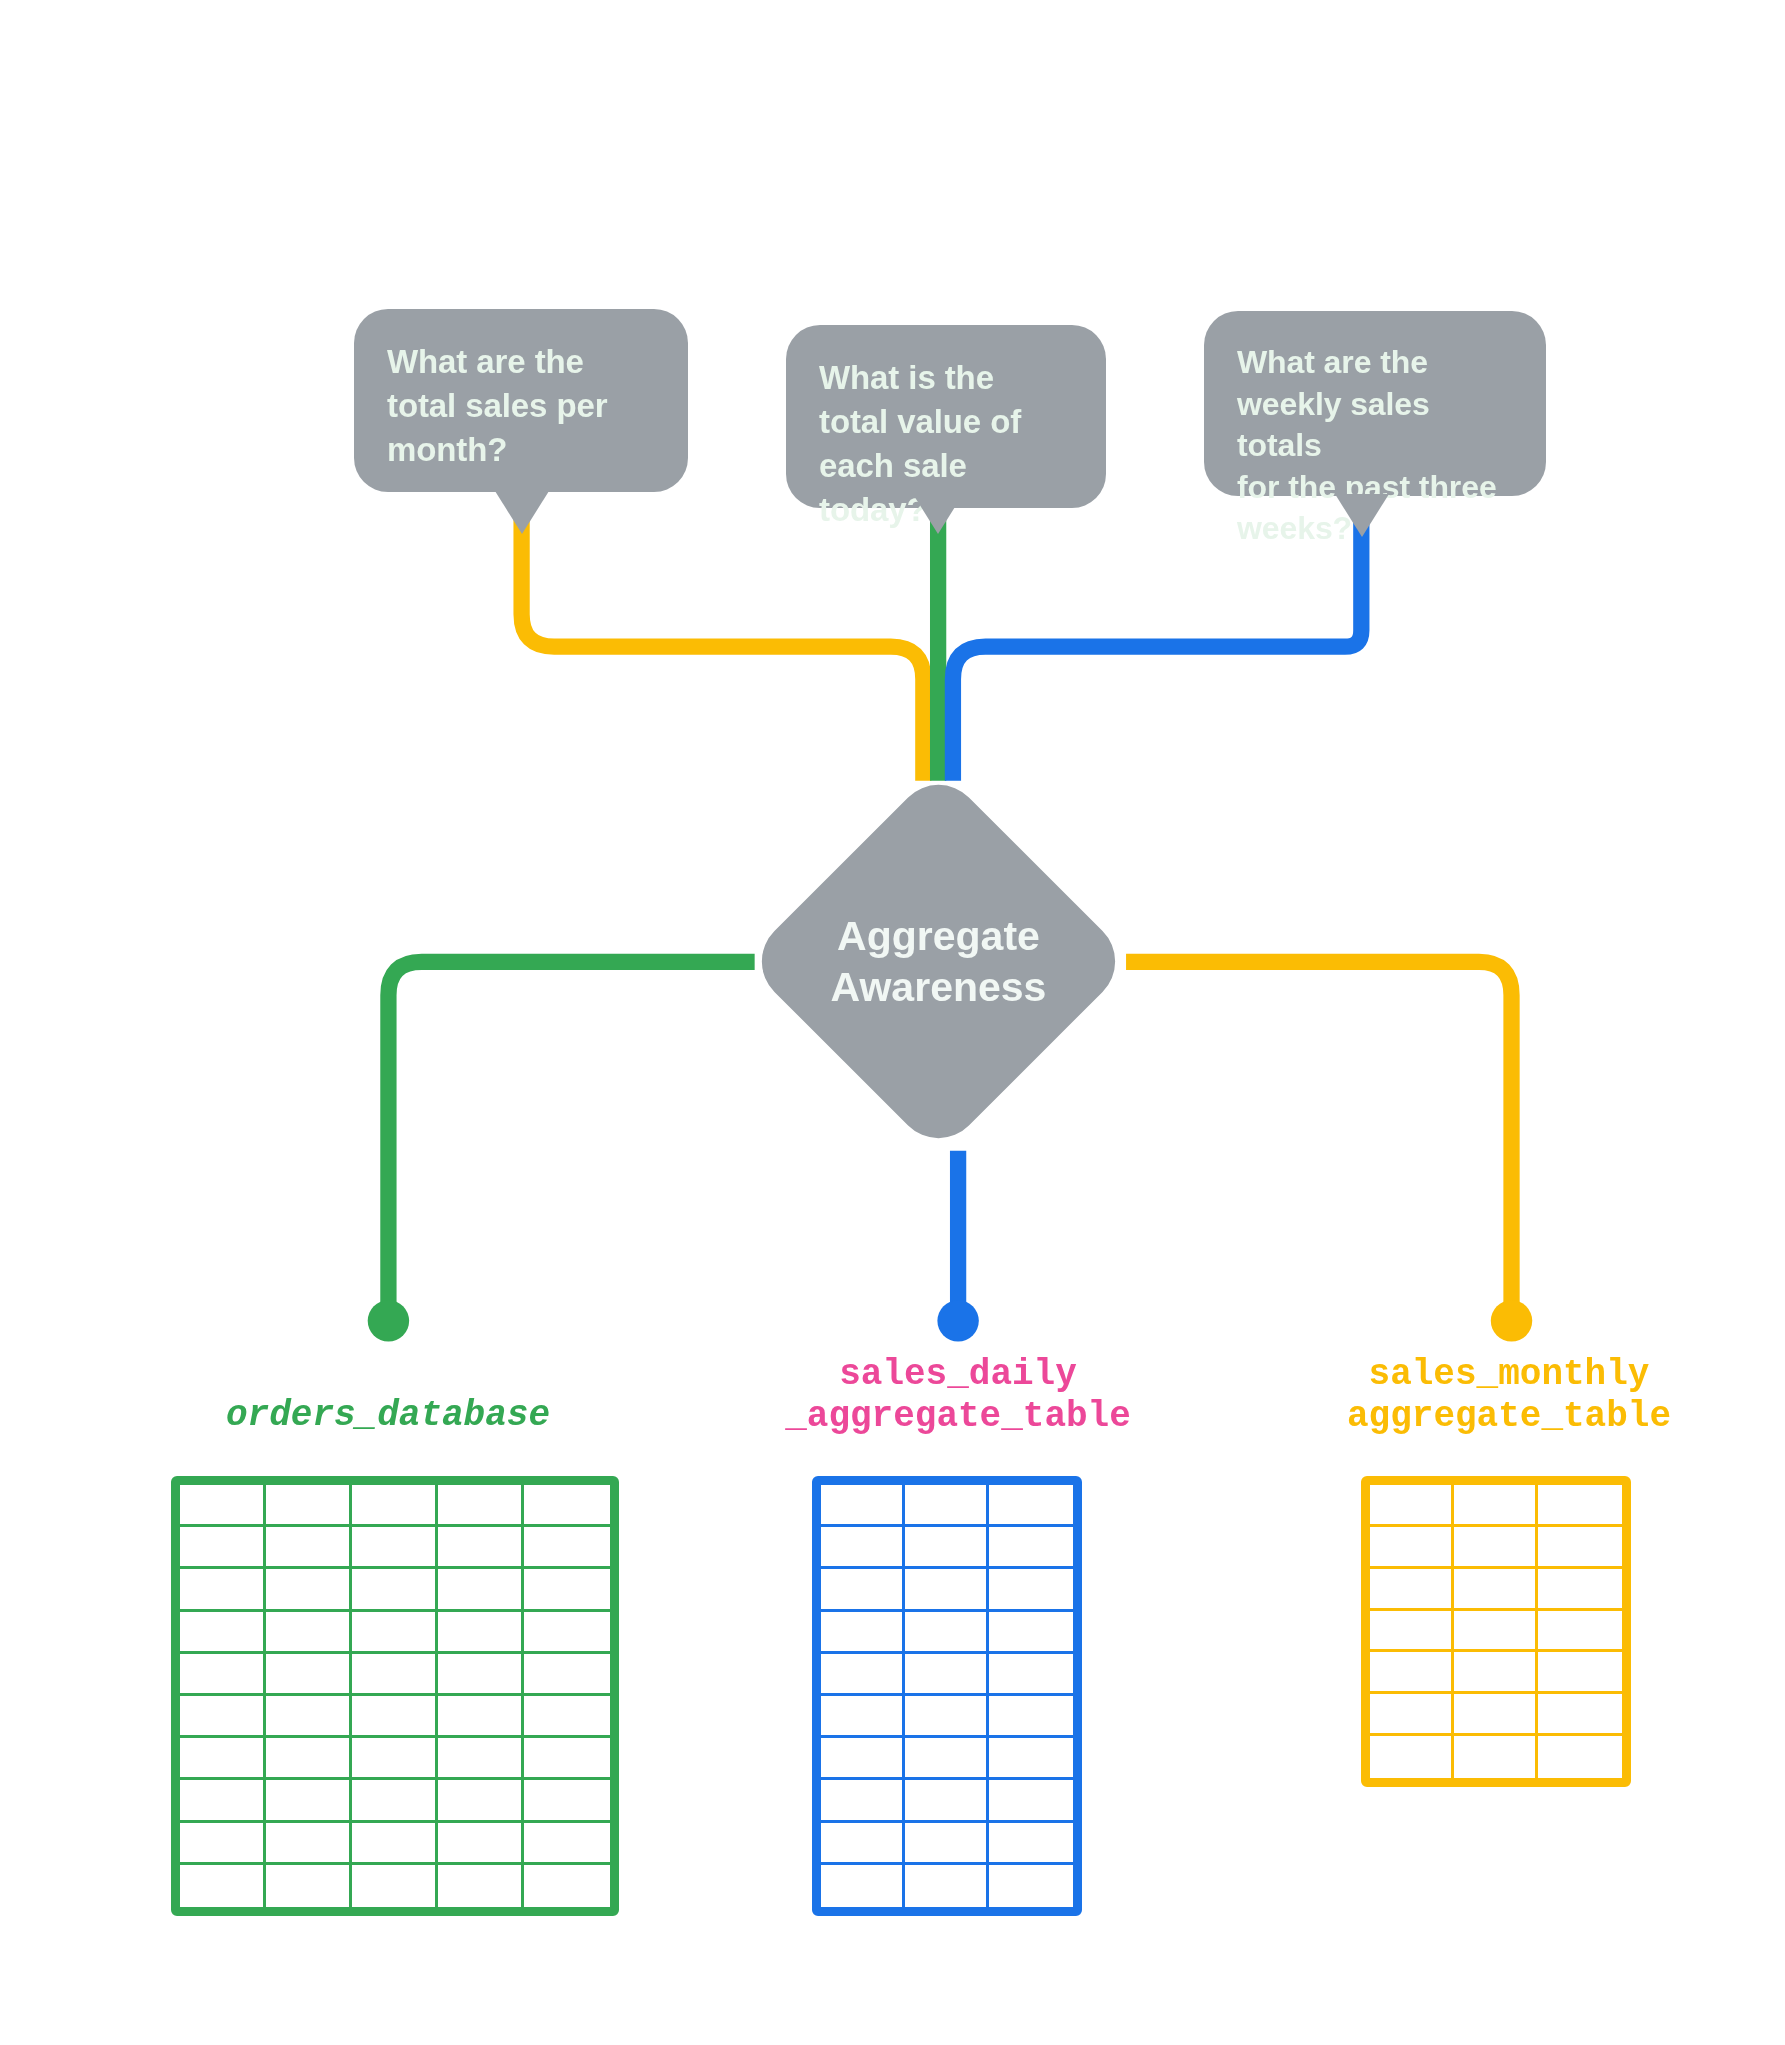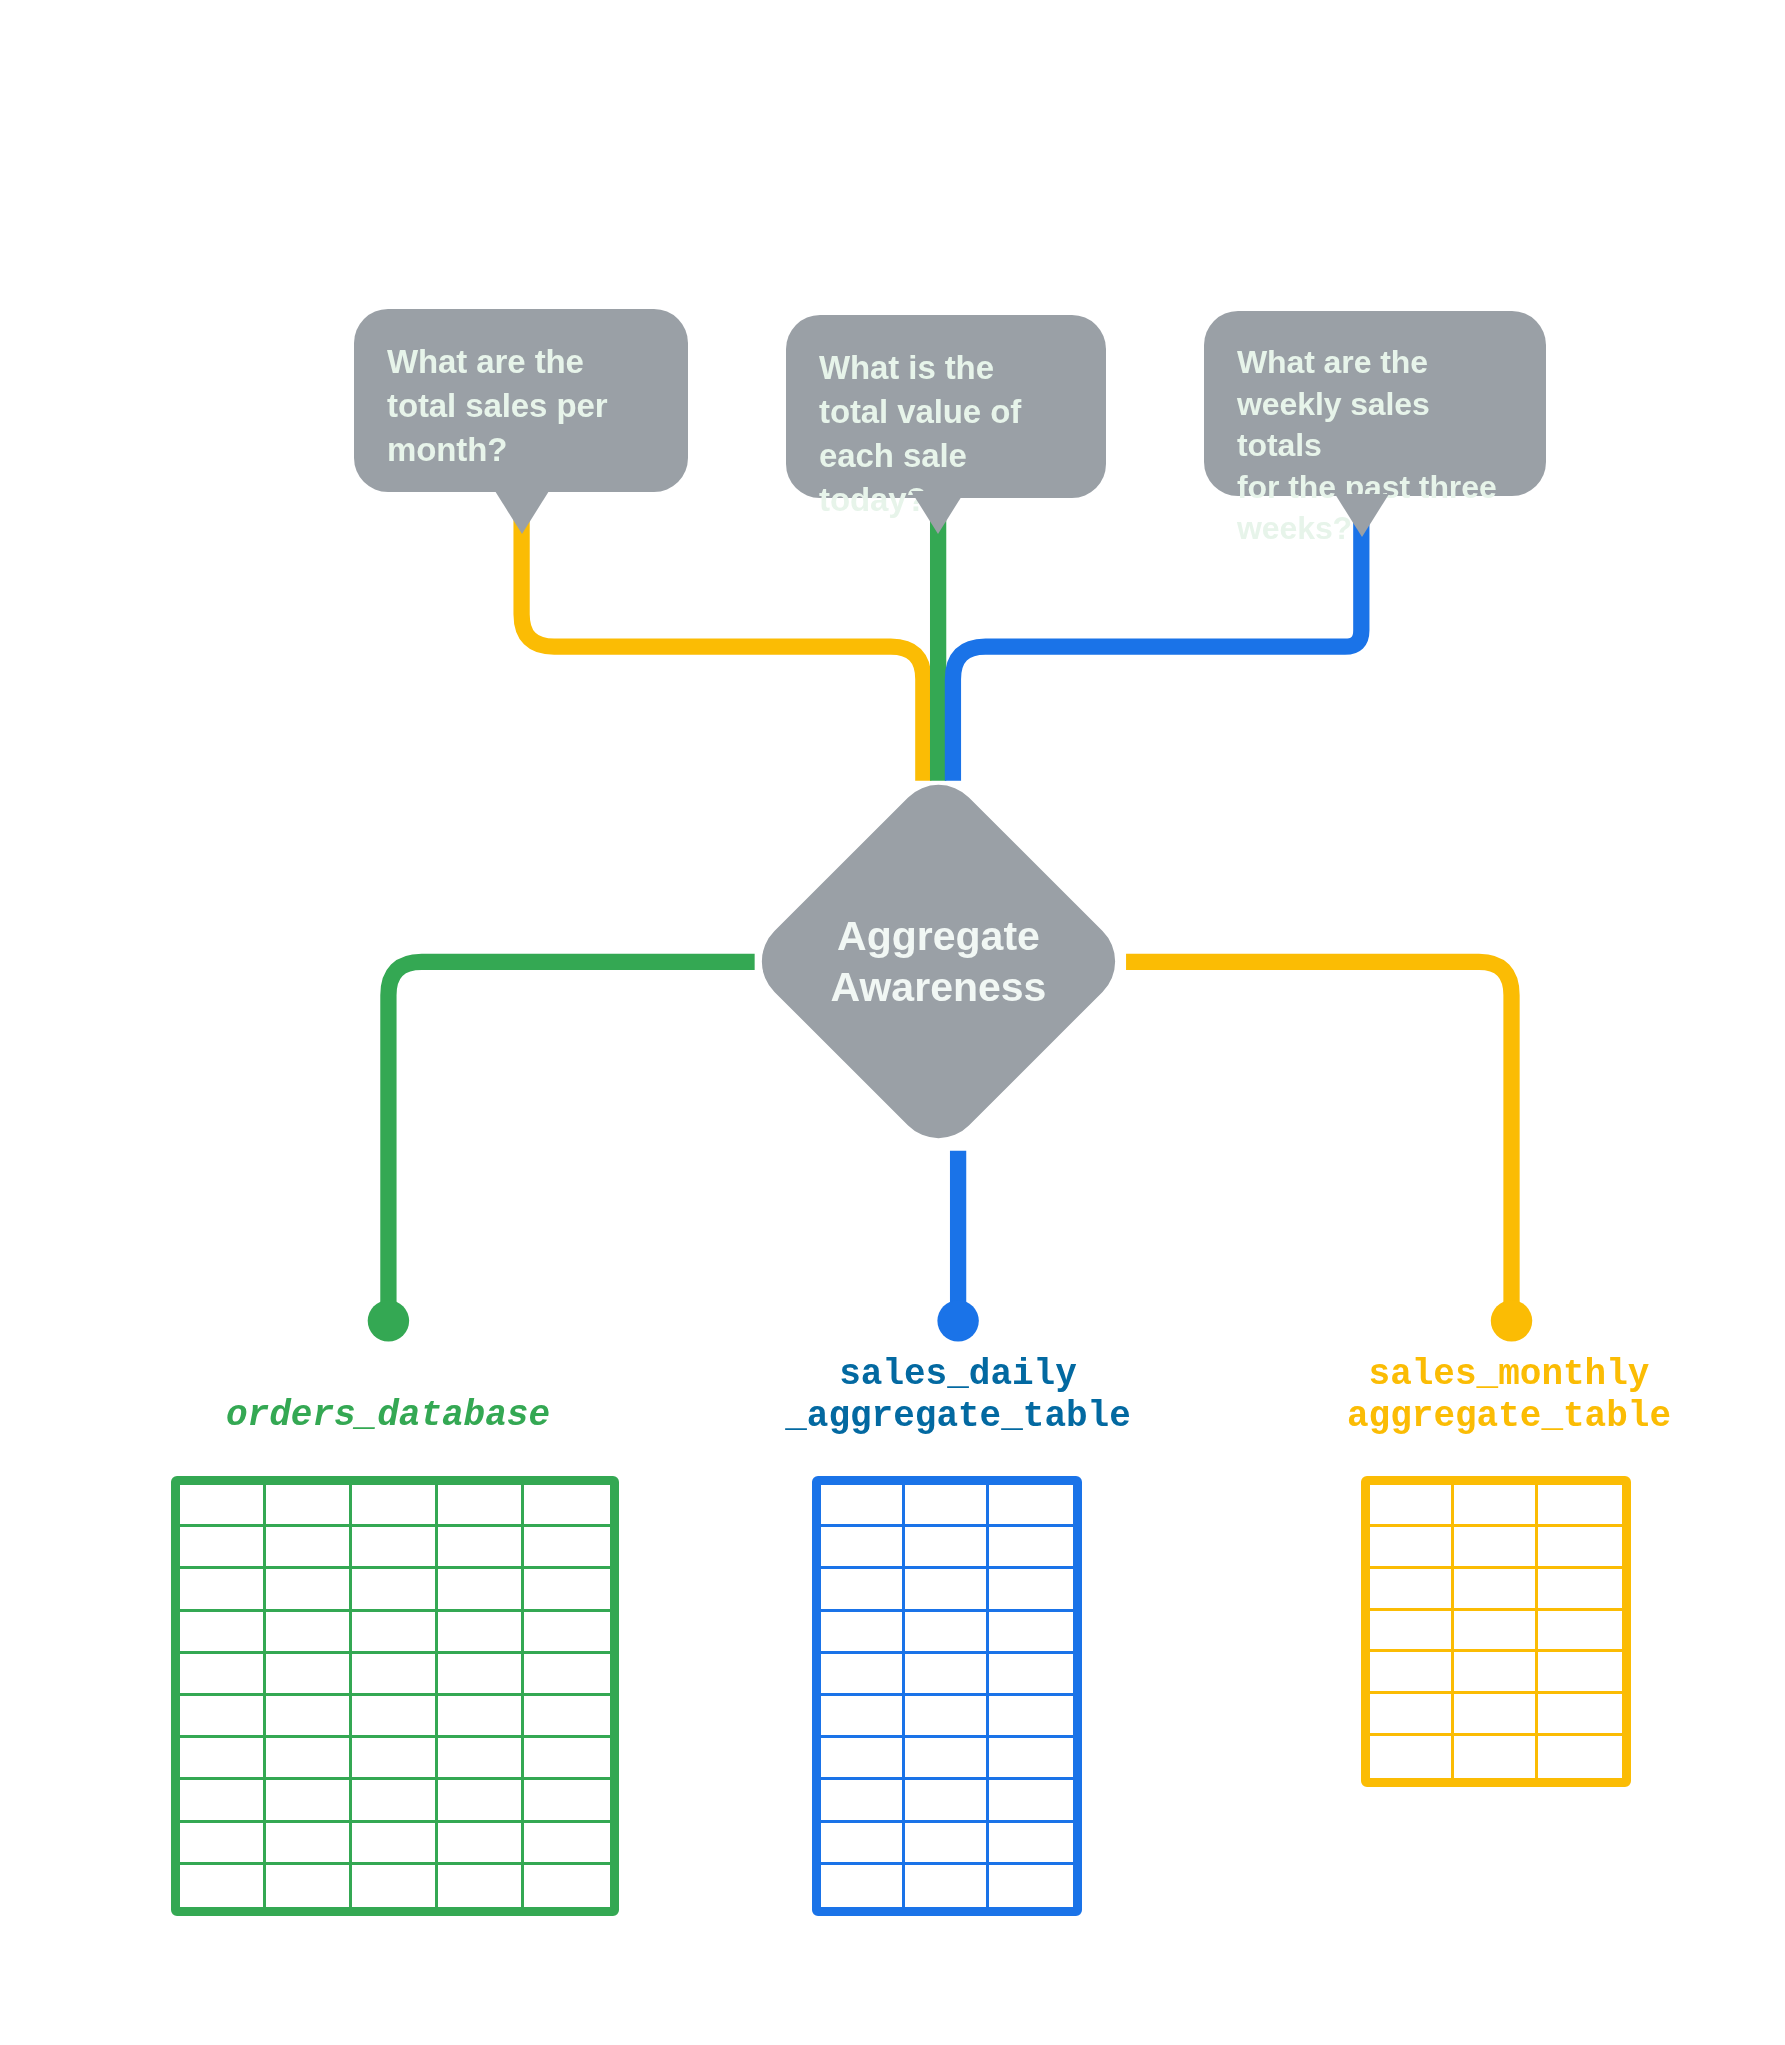--- a/index.html
+++ b/index.html
@@ -136,21 +136,21 @@
     <circle cx="2043" cy="1785" r="28" fill="#fbbc04"></circle>
   </svg>
 
   <div class="bubble" style="left:354px; top:309px; width:334px; height:183px;">
     <div class="bubble-text">What are the
 total sales per
 month?</div>
   </div>
   <div class="bubble-tail" style="left:495px; top:491px;"></div>
 
-  <div class="bubble" style="left:786px; top:315px; width:320px; height:183px;">
+  <div class="bubble" style="left:786px; top:325px; width:320px; height:183px;">
     <div class="bubble-text">What is the
 total value of
 each sale today?</div>
   </div>
   <div class="bubble-tail" style="left:911px; top:491px;"></div>
 
   <div class="bubble" style="left:1204px; top:311px; width:342px; height:185px;">
     <div class="bubble-text" style="font-size:32px; line-height:1.30;">What are the
 weekly sales totals
 for the past three
@@ -159,21 +159,21 @@
   <div class="bubble-tail" style="left:1335px; top:494px;"></div>
 
   <div class="diamond-wrap">
     <div class="diamond-shape"></div>
     <div class="diamond-label">Aggregate
 Awareness</div>
   </div>
 
   <div class="table-caption" style="left:166px; top:1395px; width:444px; color:#34a853;font-style:italic;">orders_database</div>
 
-  <div class="table-caption" style="left:740px; top:1354px; width:436px; color:#0369a1;">sales_daily
+  <div class="table-caption" style="left:740px; top:1354px; width:436px; color:#ec4899;">sales_daily
 _aggregate_table</div>
 
   <div class="table-caption" style="left:1302px; top:1354px; width:414px; color:#fbbc04;">sales_monthly
 aggregate_table</div>
 
   <div id="tables-root">
       <div class="grid-table" style="left: 171px; top: 1476px; width: 448px; height: 440px; border: 9.6px solid rgb(52, 168, 83); border-radius: 6px; grid-template-columns: repeat(5, 1fr); grid-template-rows: repeat(10, 1fr);">
         <div class="grid-cell" style="border-right: 3.7px solid rgb(52, 168, 83); border-bottom: 3.7px solid rgb(52, 168, 83);"></div>
         <div class="grid-cell" style="border-right: 3.7px solid rgb(52, 168, 83); border-bottom: 3.7px solid rgb(52, 168, 83);"></div>
         <div class="grid-cell" style="border-right: 3.7px solid rgb(52, 168, 83); border-bottom: 3.7px solid rgb(52, 168, 83);"></div>

